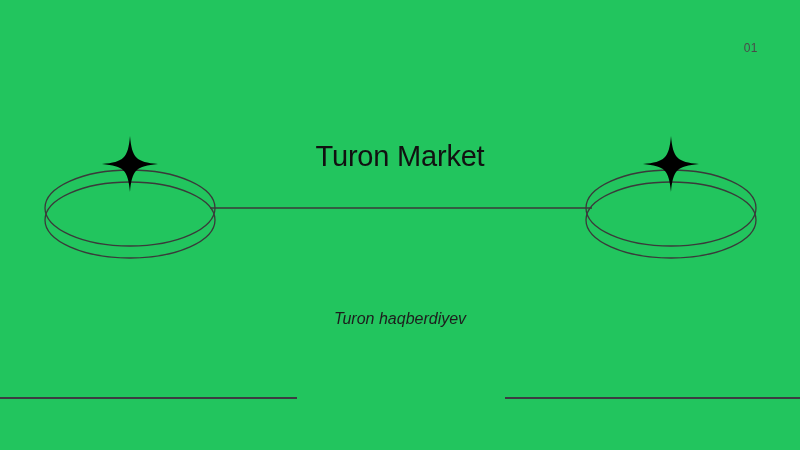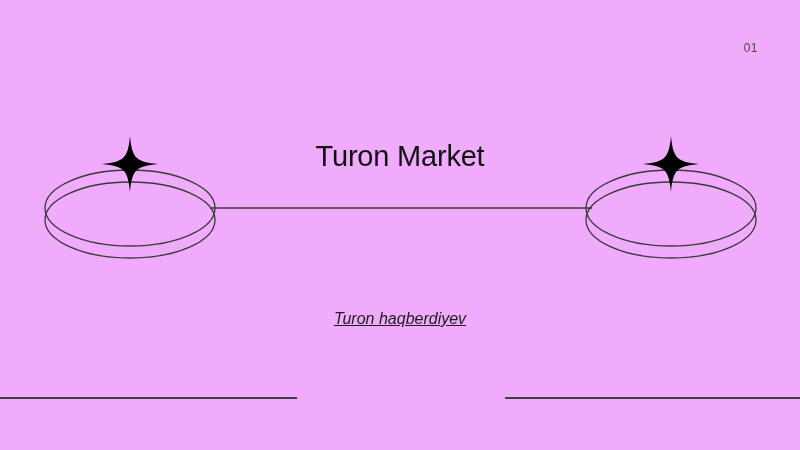--- a/index.html
+++ b/index.html
@@ -10,21 +10,21 @@
     width: 800px;
     height: 450px;
     background: #fefefe;
     font-family: "Liberation Sans", sans-serif;
     overflow: hidden;
   }
   .slide {
     position: relative;
     width: 800px;
     height: 450px;
-    background: #f0abfc;
+    background: #22c55e;
   }
   .page-number {
     position: absolute;
     top: 42px;
     right: 42px;
     font-family: "Liberation Sans", sans-serif;
     font-size: 12px;
     letter-spacing: 0.5px;
     color: #4a4a4a;
     line-height: 1;
@@ -55,21 +55,20 @@
     left: 0;
     right: 0;
     top: 309px;
     text-align: center;
     font-family: "Liberation Sans", sans-serif;
     font-size: 16px;
     font-style: italic;
     font-weight: normal;
     color: #1d1d1d;
     line-height: 1.2;
-    text-decoration: underline;
   }
   .rule {
     position: absolute;
     height: 2px;
     background: #3c3c42;
   }
   .rule-left {
     left: 0;
     top: 397px;
     width: 297px;

